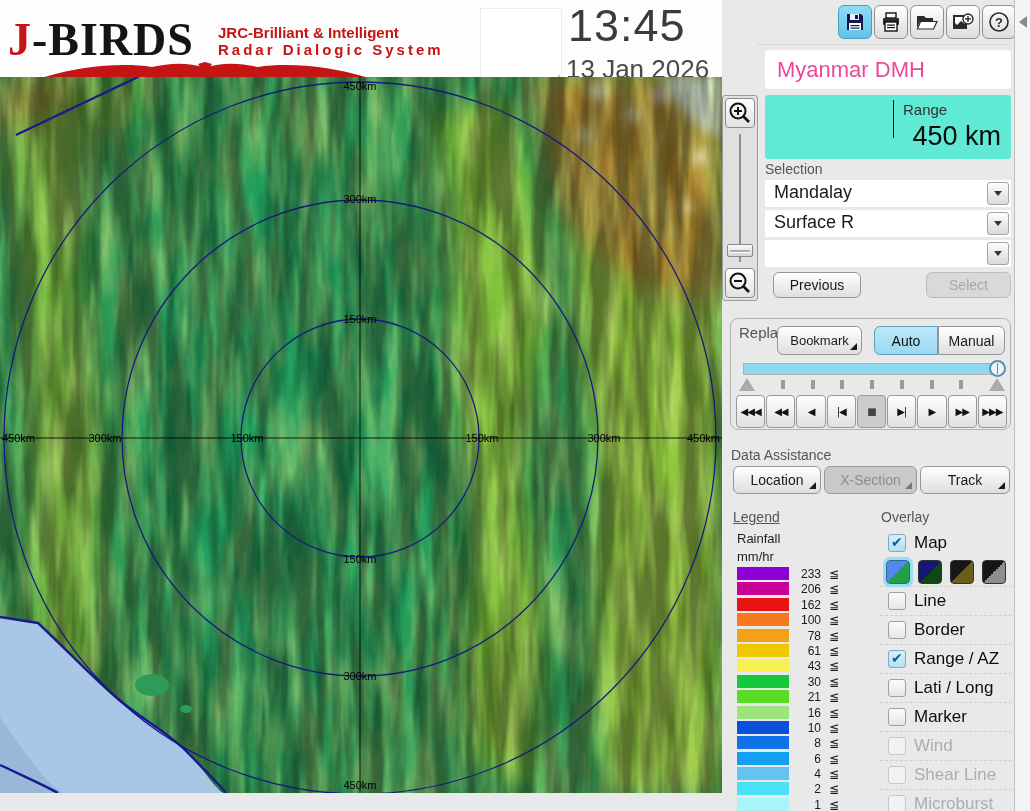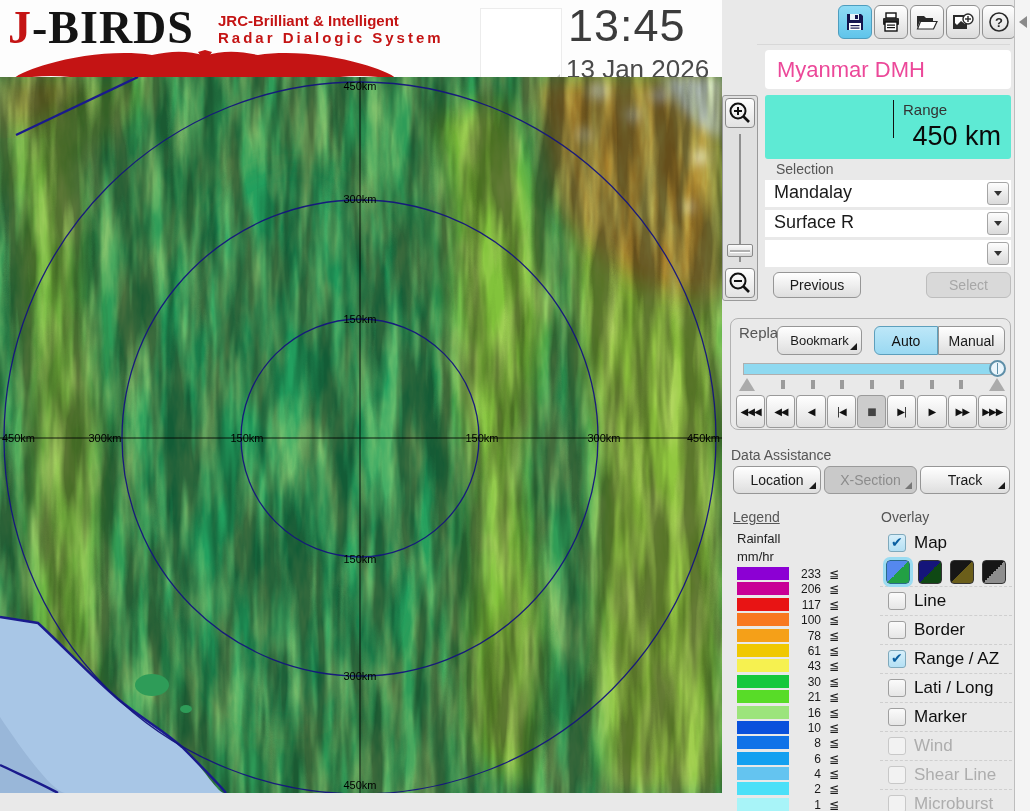--- a/index.html
+++ b/index.html
@@ -2,21 +2,21 @@
 <html><head>
 <meta charset="utf-8">
 <style>
   * { margin:0; padding:0; box-sizing:border-box; }
   html,body { width:1030px; height:811px; }
   body { font-family:"Liberation Sans", sans-serif; background:#E9E9E9; overflow:hidden; }
   #app { position:relative; width:1030px; height:811px; background:#E9E9E9; overflow:hidden; }
 
   
   .header { position:absolute; left:0; top:0; width:757px; height:92px; background:#FDFDFD; border-bottom:3px solid #4A4A4A; }
-  .brand { position:absolute; left:8px; top:4px; width:400px; height:86px; }
+  .brand { position:absolute; left:8px; top:16px; width:400px; height:86px; }
   .brand-title { font-family:"Liberation Serif", serif; font-weight:bold; font-size:46px; letter-spacing:1px; color:#141414; line-height:48px; white-space:nowrap; }
   .brand-title .accent { color:#C41414; }
   .brand-tag { position:absolute; left:210px; top:8px; color:#C41414; font-weight:bold; font-size:15px; line-height:17px; white-space:nowrap; }
   .brand-tag .t2 { letter-spacing:3px; }
   .eagle { position:absolute; left:2px; top:46px; }
   .memo-box { position:absolute; left:480px; top:8px; width:82px; height:77px; background:#fff; border:1px solid #ECECEC; }
   .memo-box .grip { position:absolute; right:1px; bottom:1px; width:0; height:0; border-left:9px solid transparent; border-bottom:9px solid #C9C9C9; }
   .clock-time { position:absolute; left:568px; top:0px; width:150px; font-size:45px; color:#3B3B3B; letter-spacing:1px; }
   .clock-date { position:absolute; left:566px; top:54px; width:160px; font-size:26px; color:#4A4A4A; white-space:nowrap; }
   .tz { position:absolute; width:35px; height:37px; border:1px solid #8F8F8F; border-radius:6px; font-size:12px; font-weight:bold; color:#222; display:flex; align-items:center; justify-content:center; cursor:pointer; }
@@ -184,21 +184,21 @@
 
     <div class="panel-divider"></div>
     <div class="station-box">Myanmar DMH</div>
 
     <div class="range-box">
       <div class="vline"></div>
       <div class="range-label">Range</div>
       <div class="range-value">450 km</div>
     </div>
 
-    <div class="section-label" style="left:54px; top:161px;">Selection</div>
+    <div class="section-label" style="left:43px; top:161px;">Selection</div>
 
     <div class="dd-row" style="top:180px;">
       <div class="dd-text">Mandalay</div>
       <div class="dd-btn">
           <span class="car"></span>
         </div>
     </div>
     <div class="dd-row" style="top:210px;">
       <div class="dd-text">Surface R</div>
       <div class="dd-btn">
@@ -283,21 +283,21 @@
   </div>
 
   <div class="lg-row">
     <span class="lg-swatch" style="background: rgb(200, 0, 150);"></span>
     <span class="lg-val">206</span>
     <span class="lg-op">≦</span>
   </div>
 
   <div class="lg-row">
     <span class="lg-swatch" style="background: rgb(232, 20, 20);"></span>
-    <span class="lg-val">117</span>
+    <span class="lg-val">162</span>
     <span class="lg-op">≦</span>
   </div>
 
   <div class="lg-row">
     <span class="lg-swatch" style="background: rgb(248, 120, 32);"></span>
     <span class="lg-val">100</span>
     <span class="lg-op">≦</span>
   </div>
 
   <div class="lg-row">

